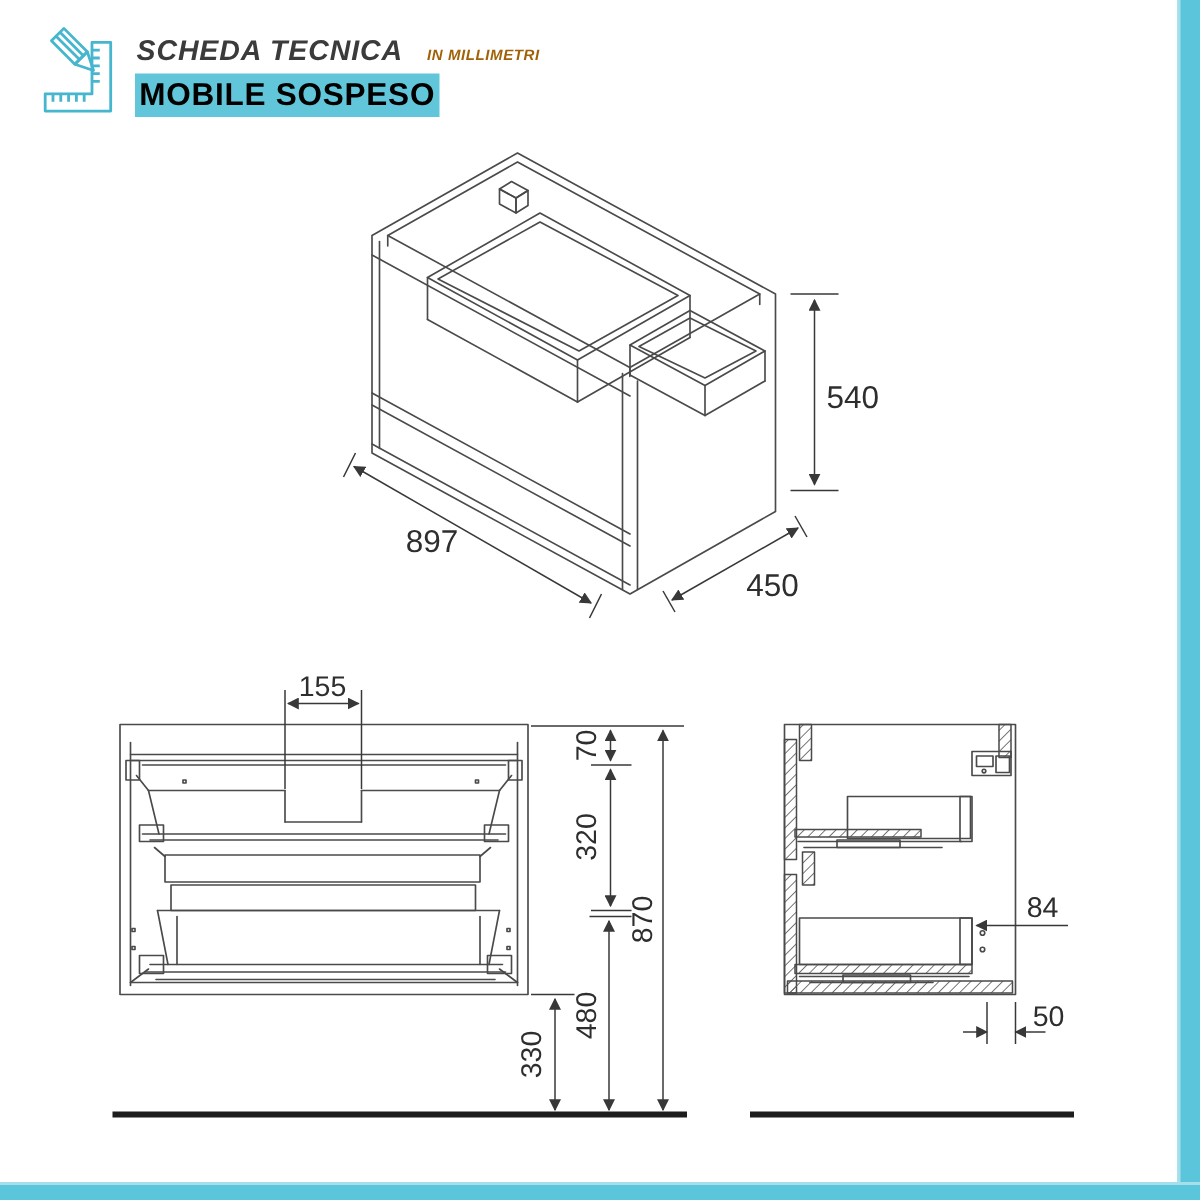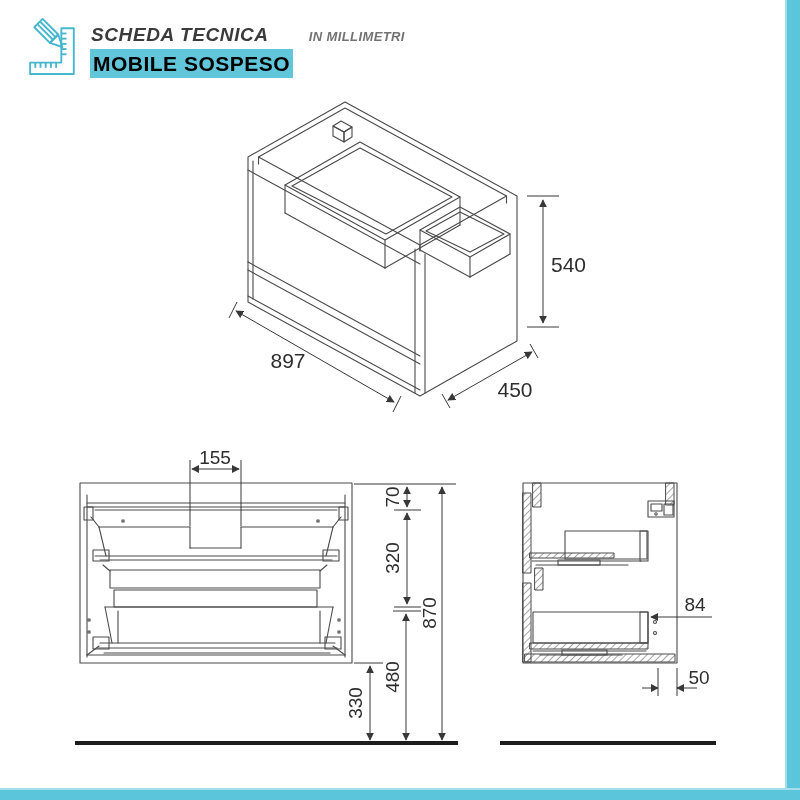--- a/index.html
+++ b/index.html
@@ -12,28 +12,27 @@
     background:#5bc6db;border-left:2px solid #a5dfec;
   }
   .strip-bottom{
     position:absolute;left:0;bottom:0;width:800px;height:10px;
     background:#5bc6db;border-top:2px solid #a5dfec;
   }
   .hdr-icon{position:absolute;left:27px;top:15px;}
   .hdr-titles{
     position:absolute;left:91px;top:24px;display:flex;align-items:baseline;
     white-space:nowrap;
-    gap:24px;
   }
   .hdr-title{
     font-size:19px;font-weight:bold;font-style:italic;color:#3b3b3b;
     letter-spacing:0.6px;
   }
   .hdr-sub{
-    font-size:13px;font-style:italic;color:#737373;margin-left:16px;
+    font-size:10px;font-style:italic;color:#a16207;margin-left:16px;
     letter-spacing:0.4px;font-weight:bold;
   }
   .hdr-banner{
     position:absolute;left:90px;top:49px;width:203px;height:29px;
     background:#62c6da;color:#000000;font-size:21px;font-weight:bold;
     text-align:center;line-height:29px;letter-spacing:0.5px;
   }
   svg.sheet{position:absolute;left:0;top:0;}
   .draw{stroke:#4a4a4a;stroke-width:1.1;fill:none;stroke-linejoin:round;stroke-linecap:round;}
   .hatched{fill:url(#hatch);stroke:#4a4a4a;stroke-width:1;}

